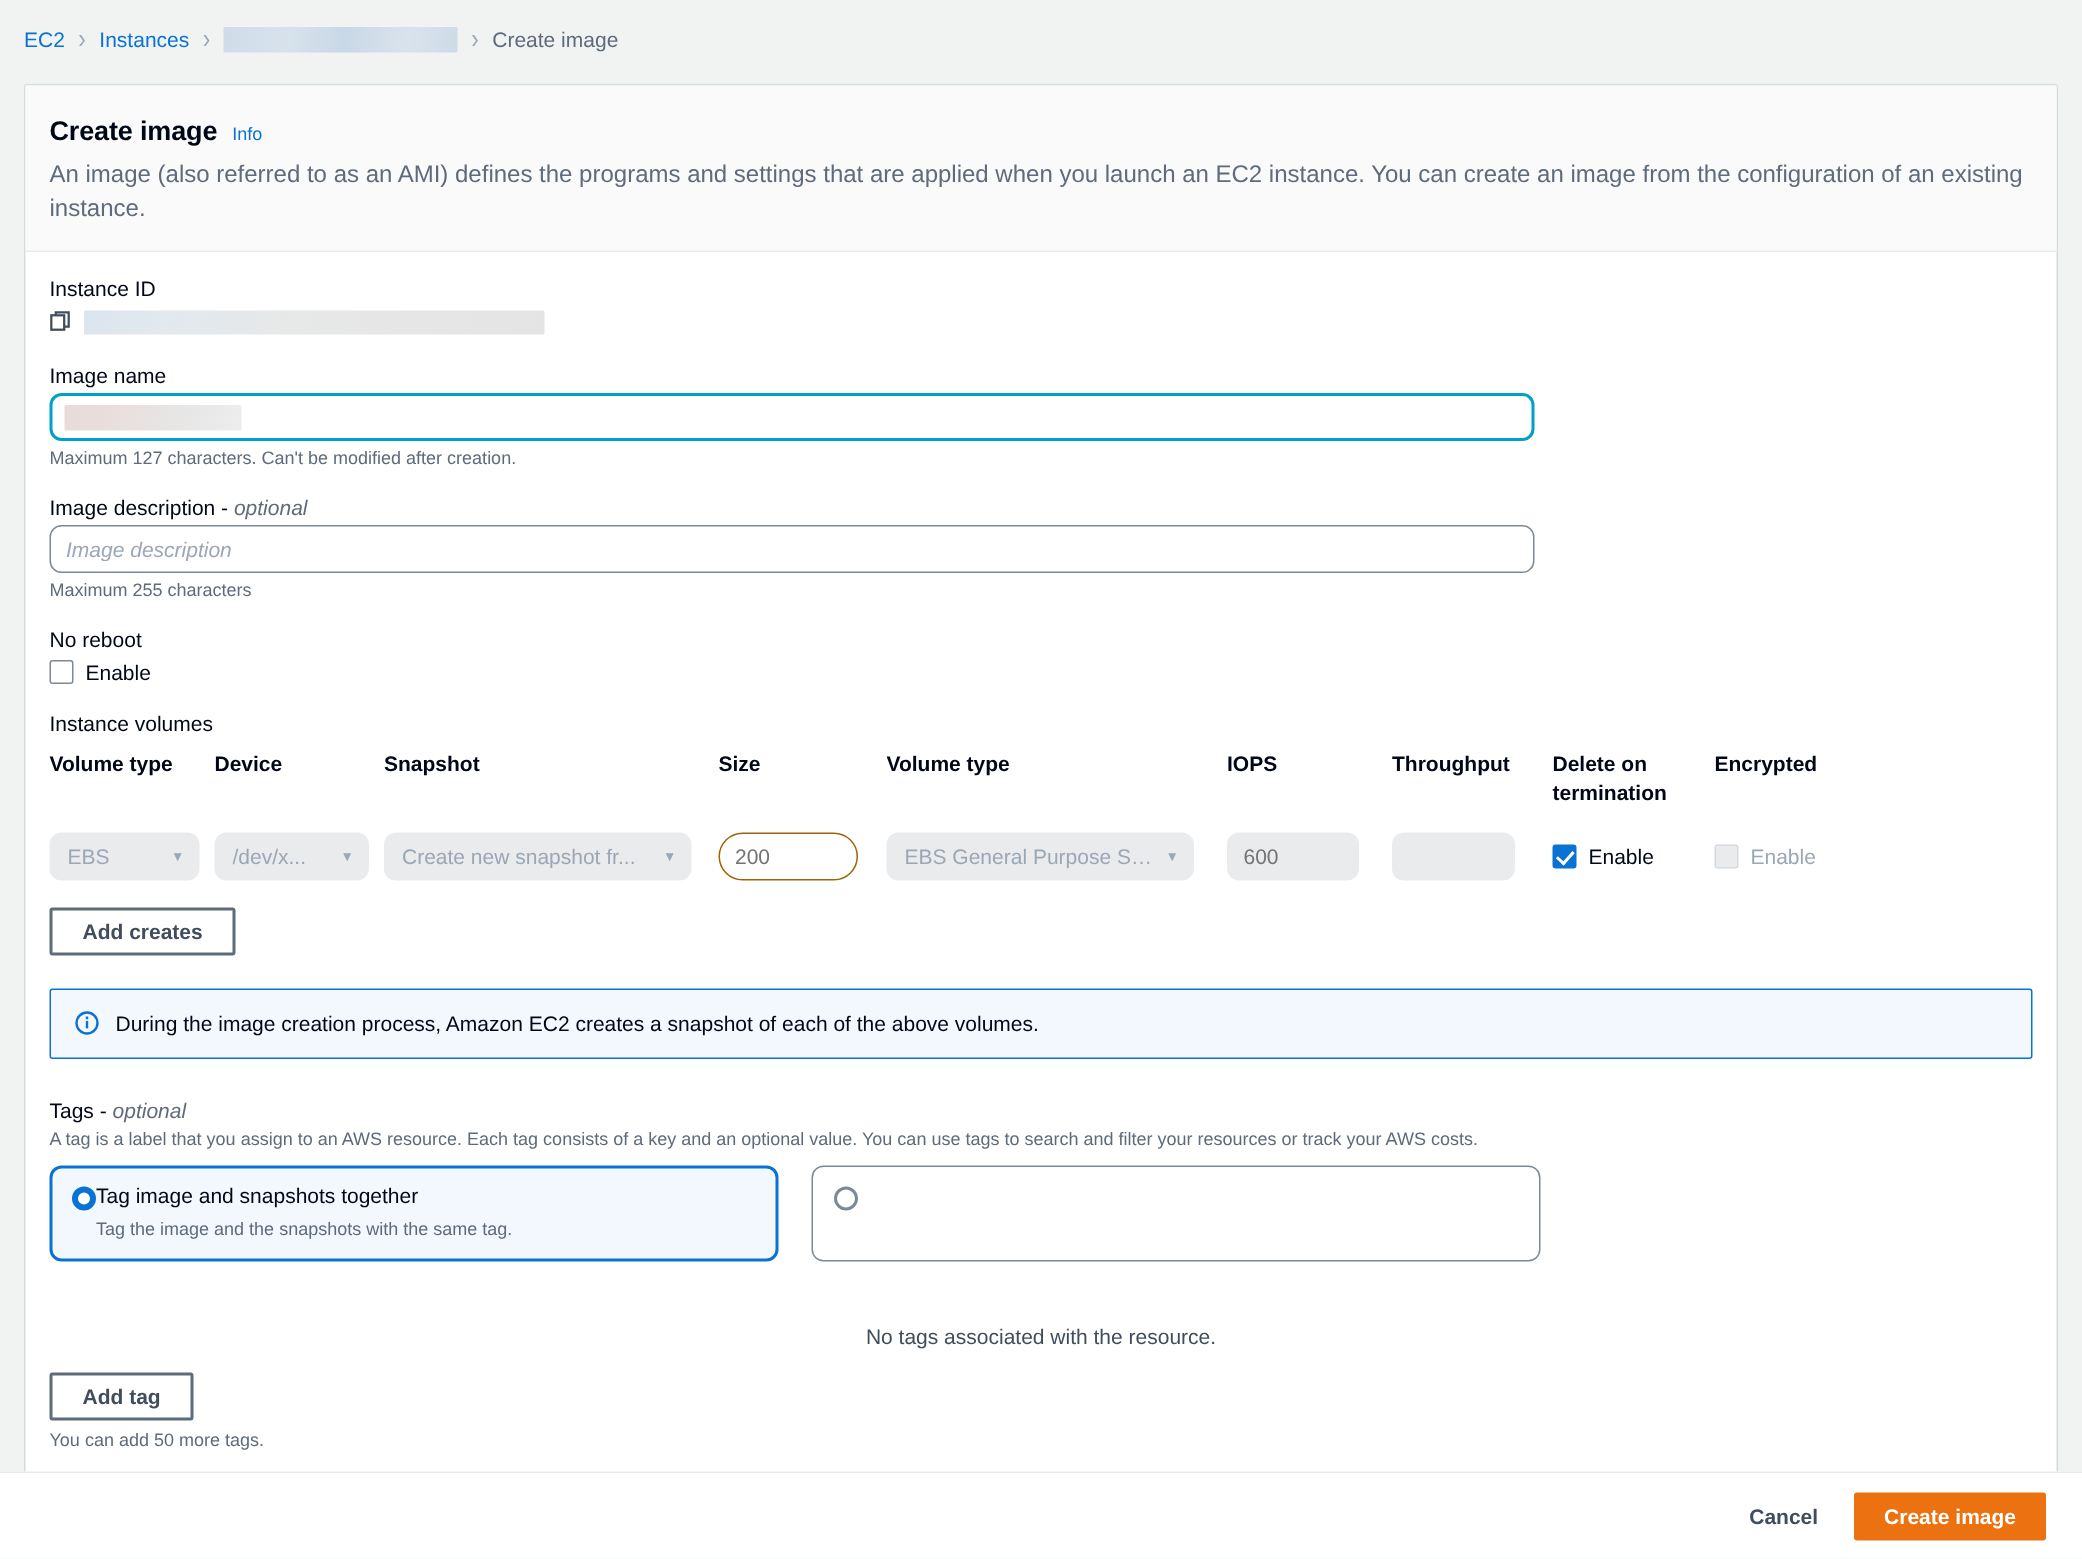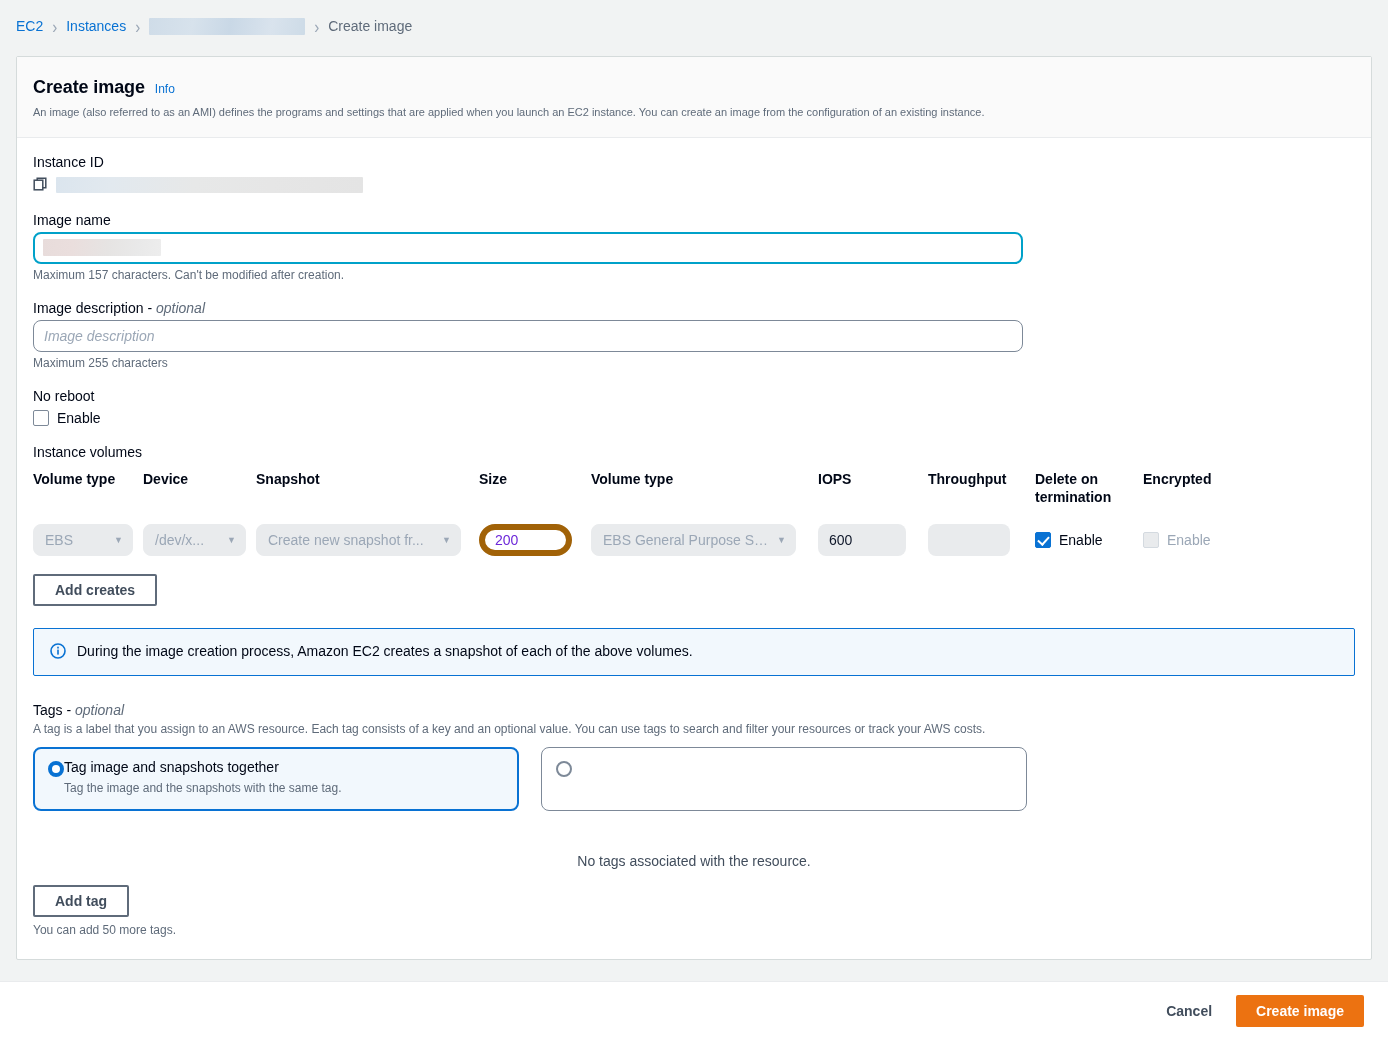--- a/index.html
+++ b/index.html
@@ -36,21 +36,21 @@
     width: 1356px; background: #ffffff;
     border: 1px solid #d5dbdb; border-radius: 2px;
   }
   .card-head {
     background: #fafafa; border-bottom: 1px solid #e9ebed;
     padding: 20px 16px 16px 16px;
   }
   .card-title-row { display: flex; align-items: baseline; gap: 10px; }
   .card-title { font-size: 18px; font-weight: bold; color: #000716; letter-spacing: -0.1px; }
   .info-link { font-size: 12px; color: #0972d3; cursor: pointer; }
-  .card-desc { margin-top: 7px; font-size: 11px; color: #5f6b7a; line-height: 1.45; }
+  .card-desc { margin-top: 7px; font-size: 16px; color: #5f6b7a; line-height: 1.45; }
 
   .card-body { padding: 16px 16px 22px 16px; }
 
   
   .field-label { font-size: 14px; color: #000716; margin-bottom: 4px; }
   .field-label .opt { font-style: italic; color: #5f6b7a; }
   .hint { font-size: 12px; color: #5f6b7a; margin-top: 4px; }
 
   .instance-id-row { display: flex; align-items: center; gap: 7px; margin-top: 2px; height: 22px; }
   .copy-icon { width: 16px; height: 16px; display: block; cursor: pointer; }
@@ -109,28 +109,28 @@
   .c9 { width: 110px; }  
 
   .sel-dis {
     height: 32px; border-radius: 8px; background: #e9ebed; border: 1px solid #e9ebed;
     display: flex; align-items: center; justify-content: space-between;
     padding: 0 9px 0 11px; font-size: 14px; color: #9ba7b6; cursor: default;
   }
   .sel-dis .txt { overflow: hidden; white-space: nowrap; text-overflow: ellipsis; }
   .caret { font-size: 9px; color: #9ba7b6; margin-left: 6px; flex: 0 0 auto; }
   .num-input {
-    width: 93px; height: 32px; border: 6px solid #a16207; border-radius: 16px;
-    background: #fff; font-size: 14px; color: #6d28d9; padding: 0 10px;
+    width: 93px; height: 32px; border: 1px solid #a16207; border-radius: 16px;
+    background: #fff; font-size: 14px; color: #737373; padding: 0 10px;
     font-family: "Liberation Sans", sans-serif; outline: none;
   }
   .txt-dis {
     height: 32px; border-radius: 8px; background: #e9ebed;
     display: flex; align-items: center; padding: 0 11px;
-    font-size: 14px; color: #0f172a;
+    font-size: 14px; color: #737373;
   }
   .w88 { width: 88px; }
   .w82 { width: 82px; }
 
   
   .btn {
     display: inline-flex; align-items: center; justify-content: center;
     height: 32px; padding: 0 20px; border-radius: 20px;
     border: 2px solid #0972d3; background: #fff;
     color: #0972d3; font-size: 14px; font-weight: bold; cursor: pointer;
@@ -219,21 +219,21 @@
           <path d="M4.2 3.2 V1.2 H12.8 V10.8 H9.8" fill="none" stroke="#414d5c" stroke-width="1.5"></path>
         </svg>
         <span class="redact inst"></span>
       </div>
 
       
       <div class="field-label mt14">Image name</div>
       <div class="input focused">
         <span class="redact name"></span>
       </div>
-      <div class="hint">Maximum 157 characters. Can't be modified after creation.</div>
+      <div class="hint">Maximum 127 characters. Can't be modified after creation.</div>
 
       
       <div class="field-label mt18">
         <span>Image description - </span><span class="opt">optional</span>
       </div>
       <input class="input" type="text" placeholder="Image description" style="">
       <div class="hint">Maximum 255 characters</div>
 
       
       <div class="field-label mt18">No reboot</div>

